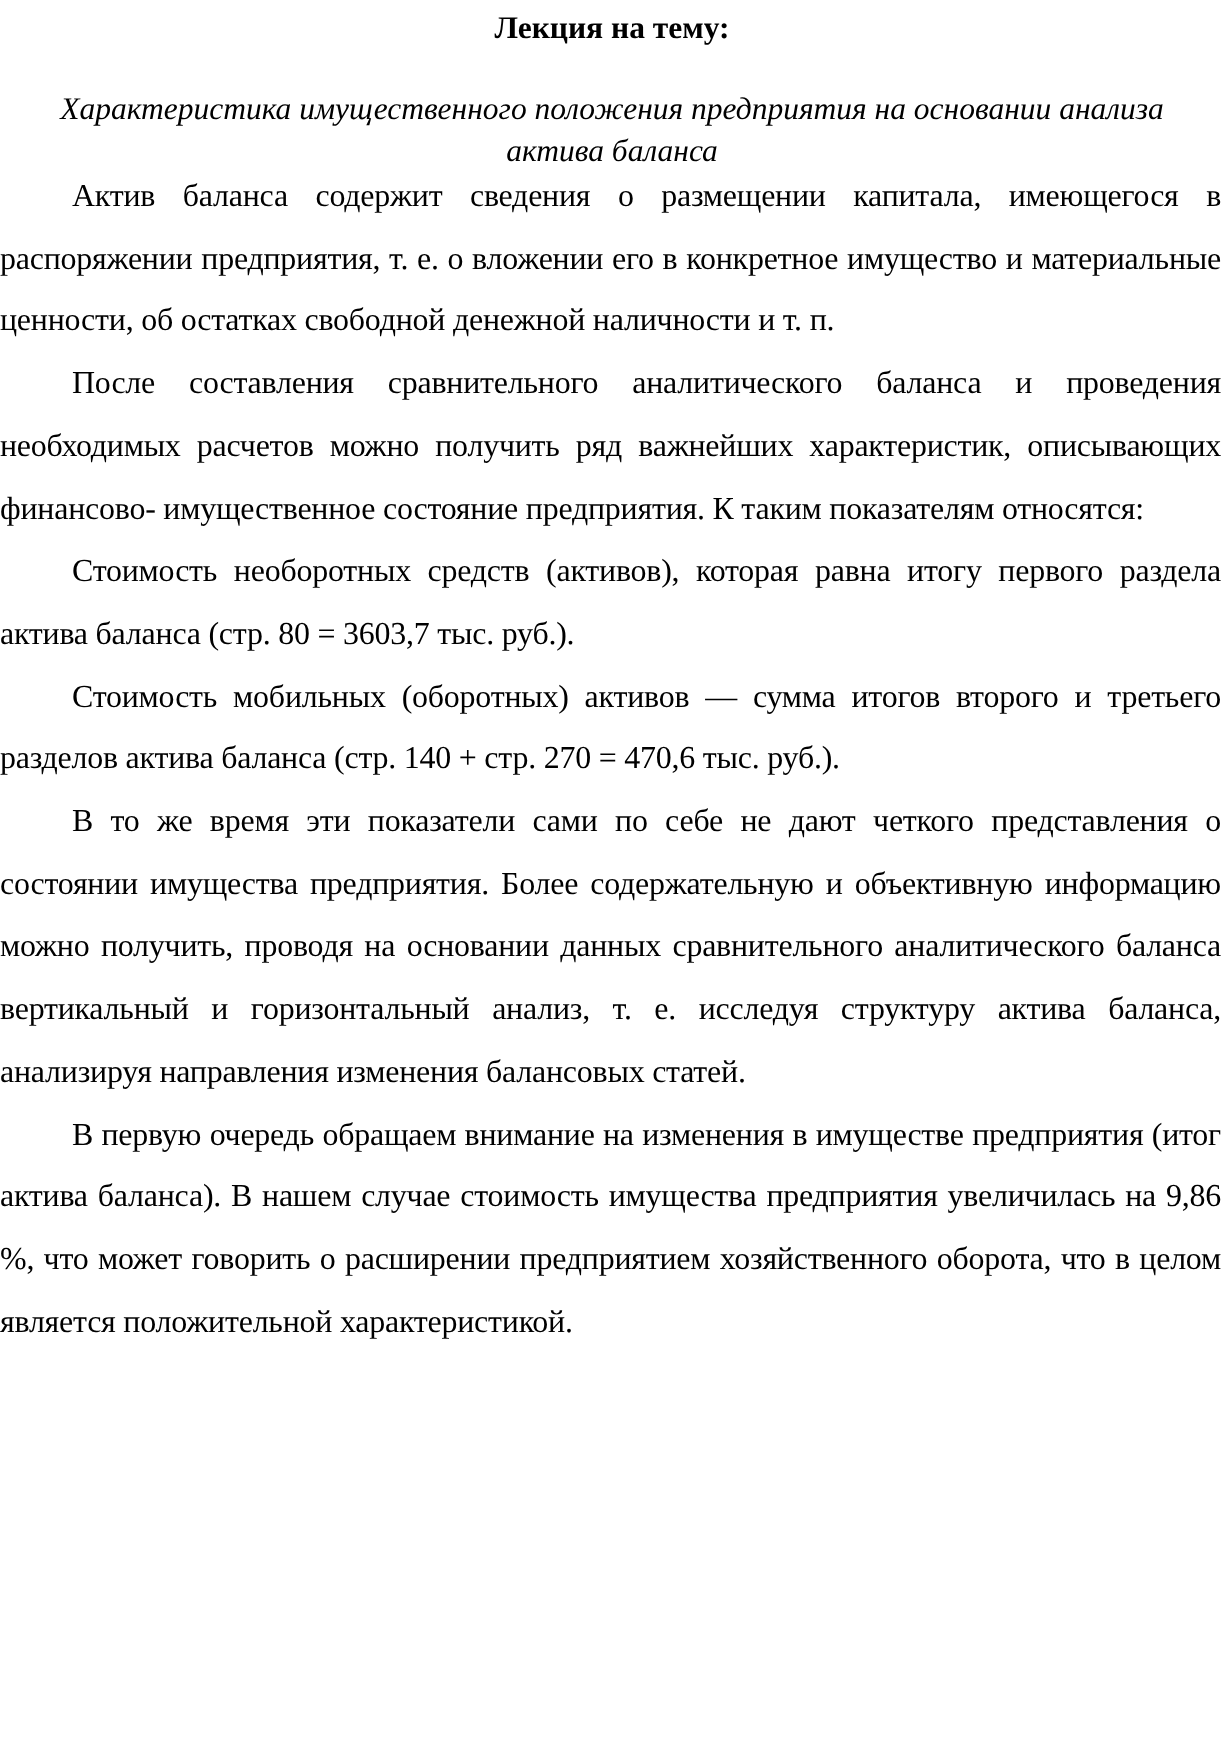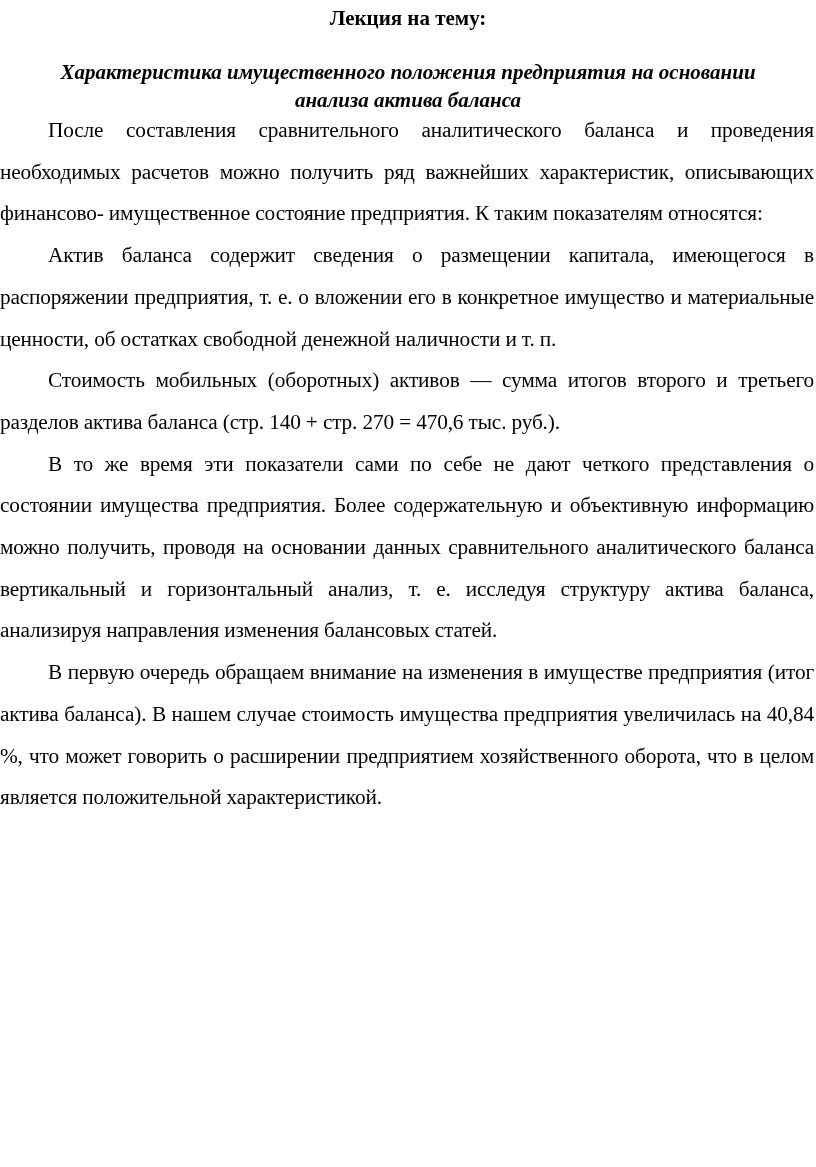--- a/index.html
+++ b/index.html
@@ -32,21 +32,21 @@
       font-size: 21px;
       line-height: 28px;
       margin: 0;
     }
     .subtitle {
       position: absolute;
       top: 58px;
       left: 40px;
       width: 736px;
       text-align: center;
-      font-weight: bold;
+      font-weight: normal;
       font-style: italic;
       font-size: 21px;
       line-height: 28px;
       margin: 0;
     }
     .body {
       position: absolute;
       top: 110px;
       left: 0;
       width: 814px;
@@ -61,19 +61,20 @@
     }
   </style>
 </head>
 <body>
 
 <div class="page">
   <h1 class="title">Лекция на тему:</h1>
   <h2 class="subtitle">Характеристика имущественного положения предприятия на основании анализа актива баланса</h2>
 
   <div class="body">
+    <p class="para">Актив баланса содержит сведения о размещении капитала, имеющегося в распоряжении предприятия, т. е. о вложении его в конкретное имущество и материальные ценности, об остатках свободной денежной наличности и т. п.</p>
     <p class="para">После составления сравнительного аналитического баланса и проведения необходимых расчетов можно получить ряд важнейших характеристик, описывающих финансово- имущественное состояние предприятия. К таким показателям относятся:</p>
-    <p class="para">Актив баланса содержит сведения о размещении капитала, имеющегося в распоряжении предприятия, т. е. о вложении его в конкретное имущество и материальные ценности, об остатках свободной денежной наличности и т. п.</p>
+    <p class="para">Стоимость необоротных средств (активов), которая равна итогу первого раздела актива баланса (стр. 80 = 3603,7 тыс. руб.).</p>
     <p class="para">Стоимость мобильных (оборотных) активов — сумма итогов второго и третьего разделов актива баланса (стр. 140 + стр. 270 = 470,6 тыс. руб.).</p>
     <p class="para">В то же время эти показатели сами по себе не дают четкого представления о состоянии имущества предприятия. Более содержательную и объективную информацию можно получить, проводя на основании данных сравнительного аналитического баланса вертикальный и горизонтальный анализ, т. е. исследуя структуру актива баланса, анализируя направления изменения балансовых статей.</p>
-    <p class="para">В первую очередь обращаем внимание на изменения в имуществе предприятия (итог актива баланса). В нашем случае стоимость имущества предприятия увеличилась на 40,84 %, что может говорить о расширении предприятием хозяйственного оборота, что в целом является положительной характеристикой.</p>
+    <p class="para">В первую очередь обращаем внимание на изменения в имуществе предприятия (итог актива баланса). В нашем случае стоимость имущества предприятия увеличилась на 9,86 %, что может говорить о расширении предприятием хозяйственного оборота, что в целом является положительной характеристикой.</p>
   </div>
 </div>
 
 </body></html>

